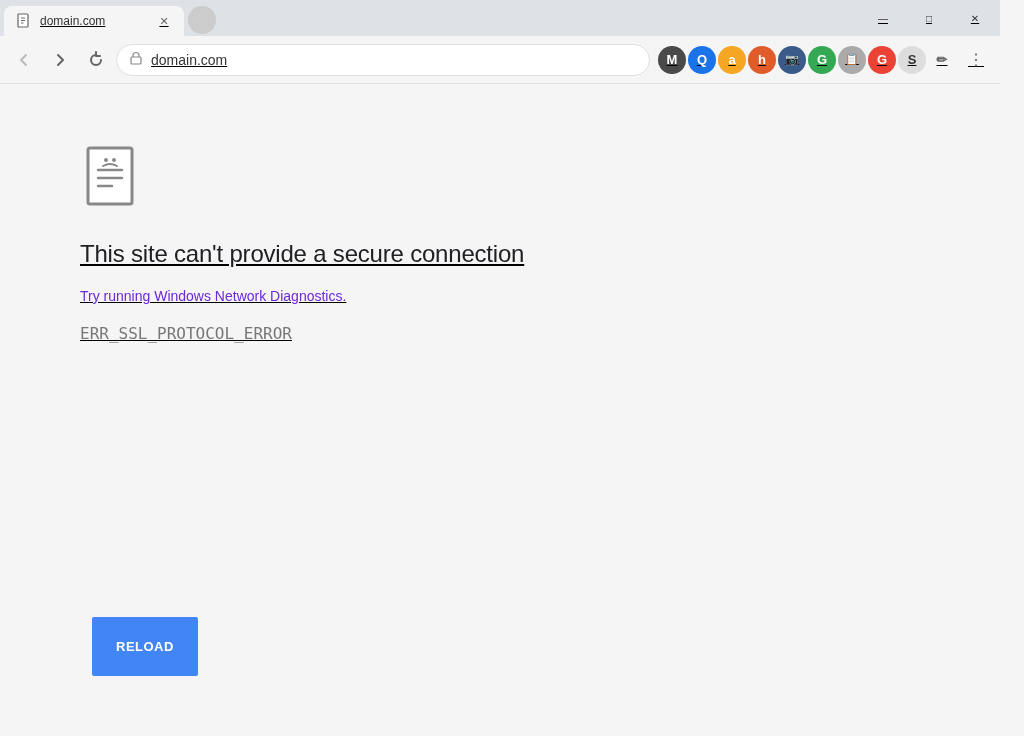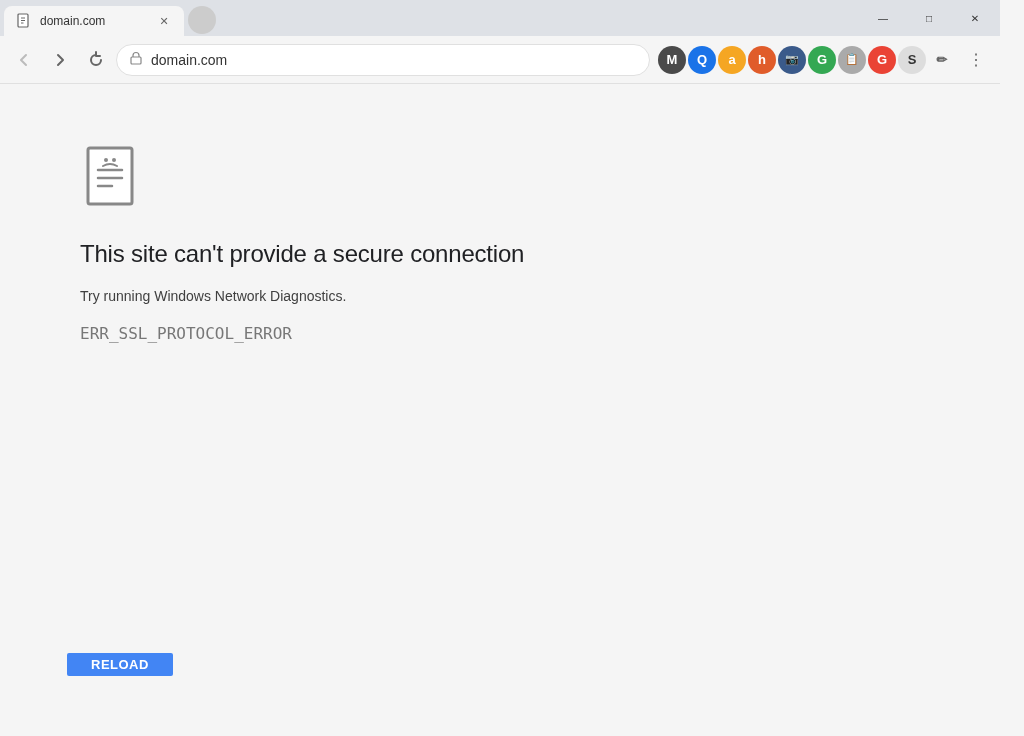--- a/index.html
+++ b/index.html
@@ -1,19 +1,19 @@
 <!DOCTYPE html>
 <html><head>
   <meta charset="utf-8">
   <style>
     * { margin: 0; padding: 0; box-sizing: border-box; }
     body { font-family: Arial, sans-serif; background: #f5f5f5; width: 1024px; height: 736px; overflow: hidden; }
 
     
-    .window { width: 1000px; height: 736px; display: flex; flex-direction: column; background: #f5f5f5; }
+    .window { width: 1000px; height: 736px; display: flex; flex-direction: column; background: #f5f5f5; text-decoration: underline; }
 
     
     .titlebar {
       height: 36px;
       background: #dee1e6;
       display: flex;
       align-items: flex-end;
       padding: 0;
       flex-shrink: 0;
     }
@@ -189,42 +189,42 @@
     }
     .error-subtext {
       font-size: 14px;
       color: #444;
       margin-bottom: 12px;
       line-height: 1.5;
     }
     .error-subtext strong { font-weight: bold; }
     .error-link {
       font-size: 14px;
-      color: #404040;
+      color: #6d28d9;
       text-decoration: none;
       cursor: pointer;
       margin-bottom: 20px;
       display: block;
     }
     .error-code {
       font-size: 16px;
       color: #777;
       font-family: monospace;
       margin-bottom: 40px;
     }
 
     
     .reload-btn {
       position: absolute;
       bottom: 60px;
-      left: 67px;
+      left: 92px;
       background: #4285f4;
       color: white;
       border: none;
-      padding: 4px 24px;
+      padding: 22px 24px;
       font-size: 13px;
       font-weight: bold;
       letter-spacing: 0.5px;
       cursor: pointer;
       border-radius: 2px;
       text-transform: uppercase;
     }
   </style>
 </head>
 <body>

